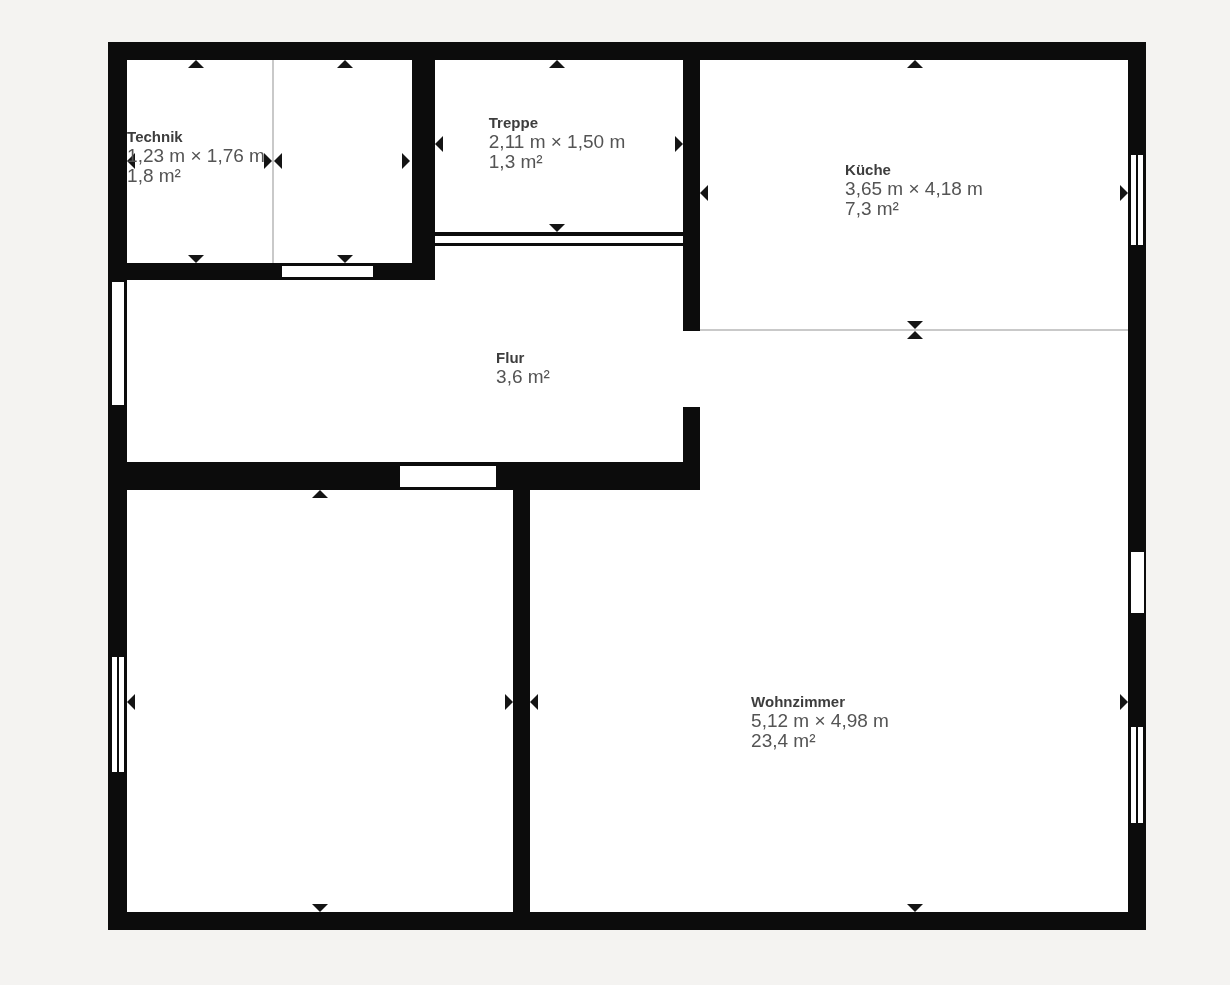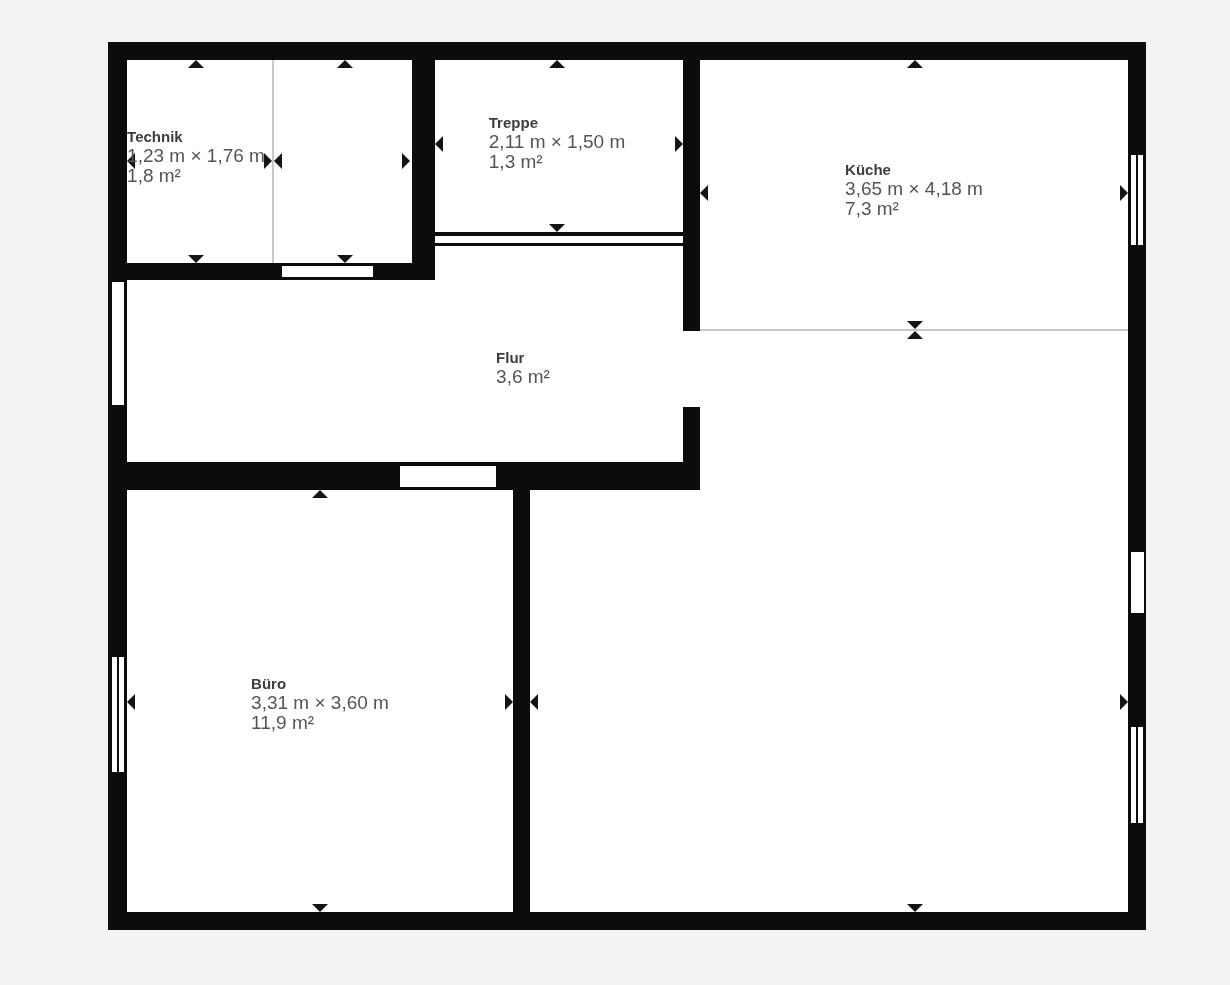--- a/index.html
+++ b/index.html
@@ -107,20 +107,20 @@
     <div class="room-dims">3,65 m × 4,18 m</div>
     <div class="room-area">7,3 m²</div>
   </div>
 
   <div class="room-label" style="left:523px;top:348px;">
     <div class="room-name">Flur</div>
     <div class="room-dims"></div>
     <div class="room-area">3,6 m²</div>
   </div>
 
-  <div class="room-label" style="left:320px;top:674px;">
-    <div class="room-name">Büro</div>
-    <div class="room-dims">3,31 m × 3,60 m</div>
-    <div class="room-area">11,9 m²</div>
+
+  <div class="room-label" style="left:820px;top:692px;">
+    <div class="room-name">Wohnzimmer</div>
+    <div class="room-dims">5,12 m × 4,98 m</div>
+    <div class="room-area">23,4 m²</div>
   </div>
-
 
 </div>
 
 </body></html>

